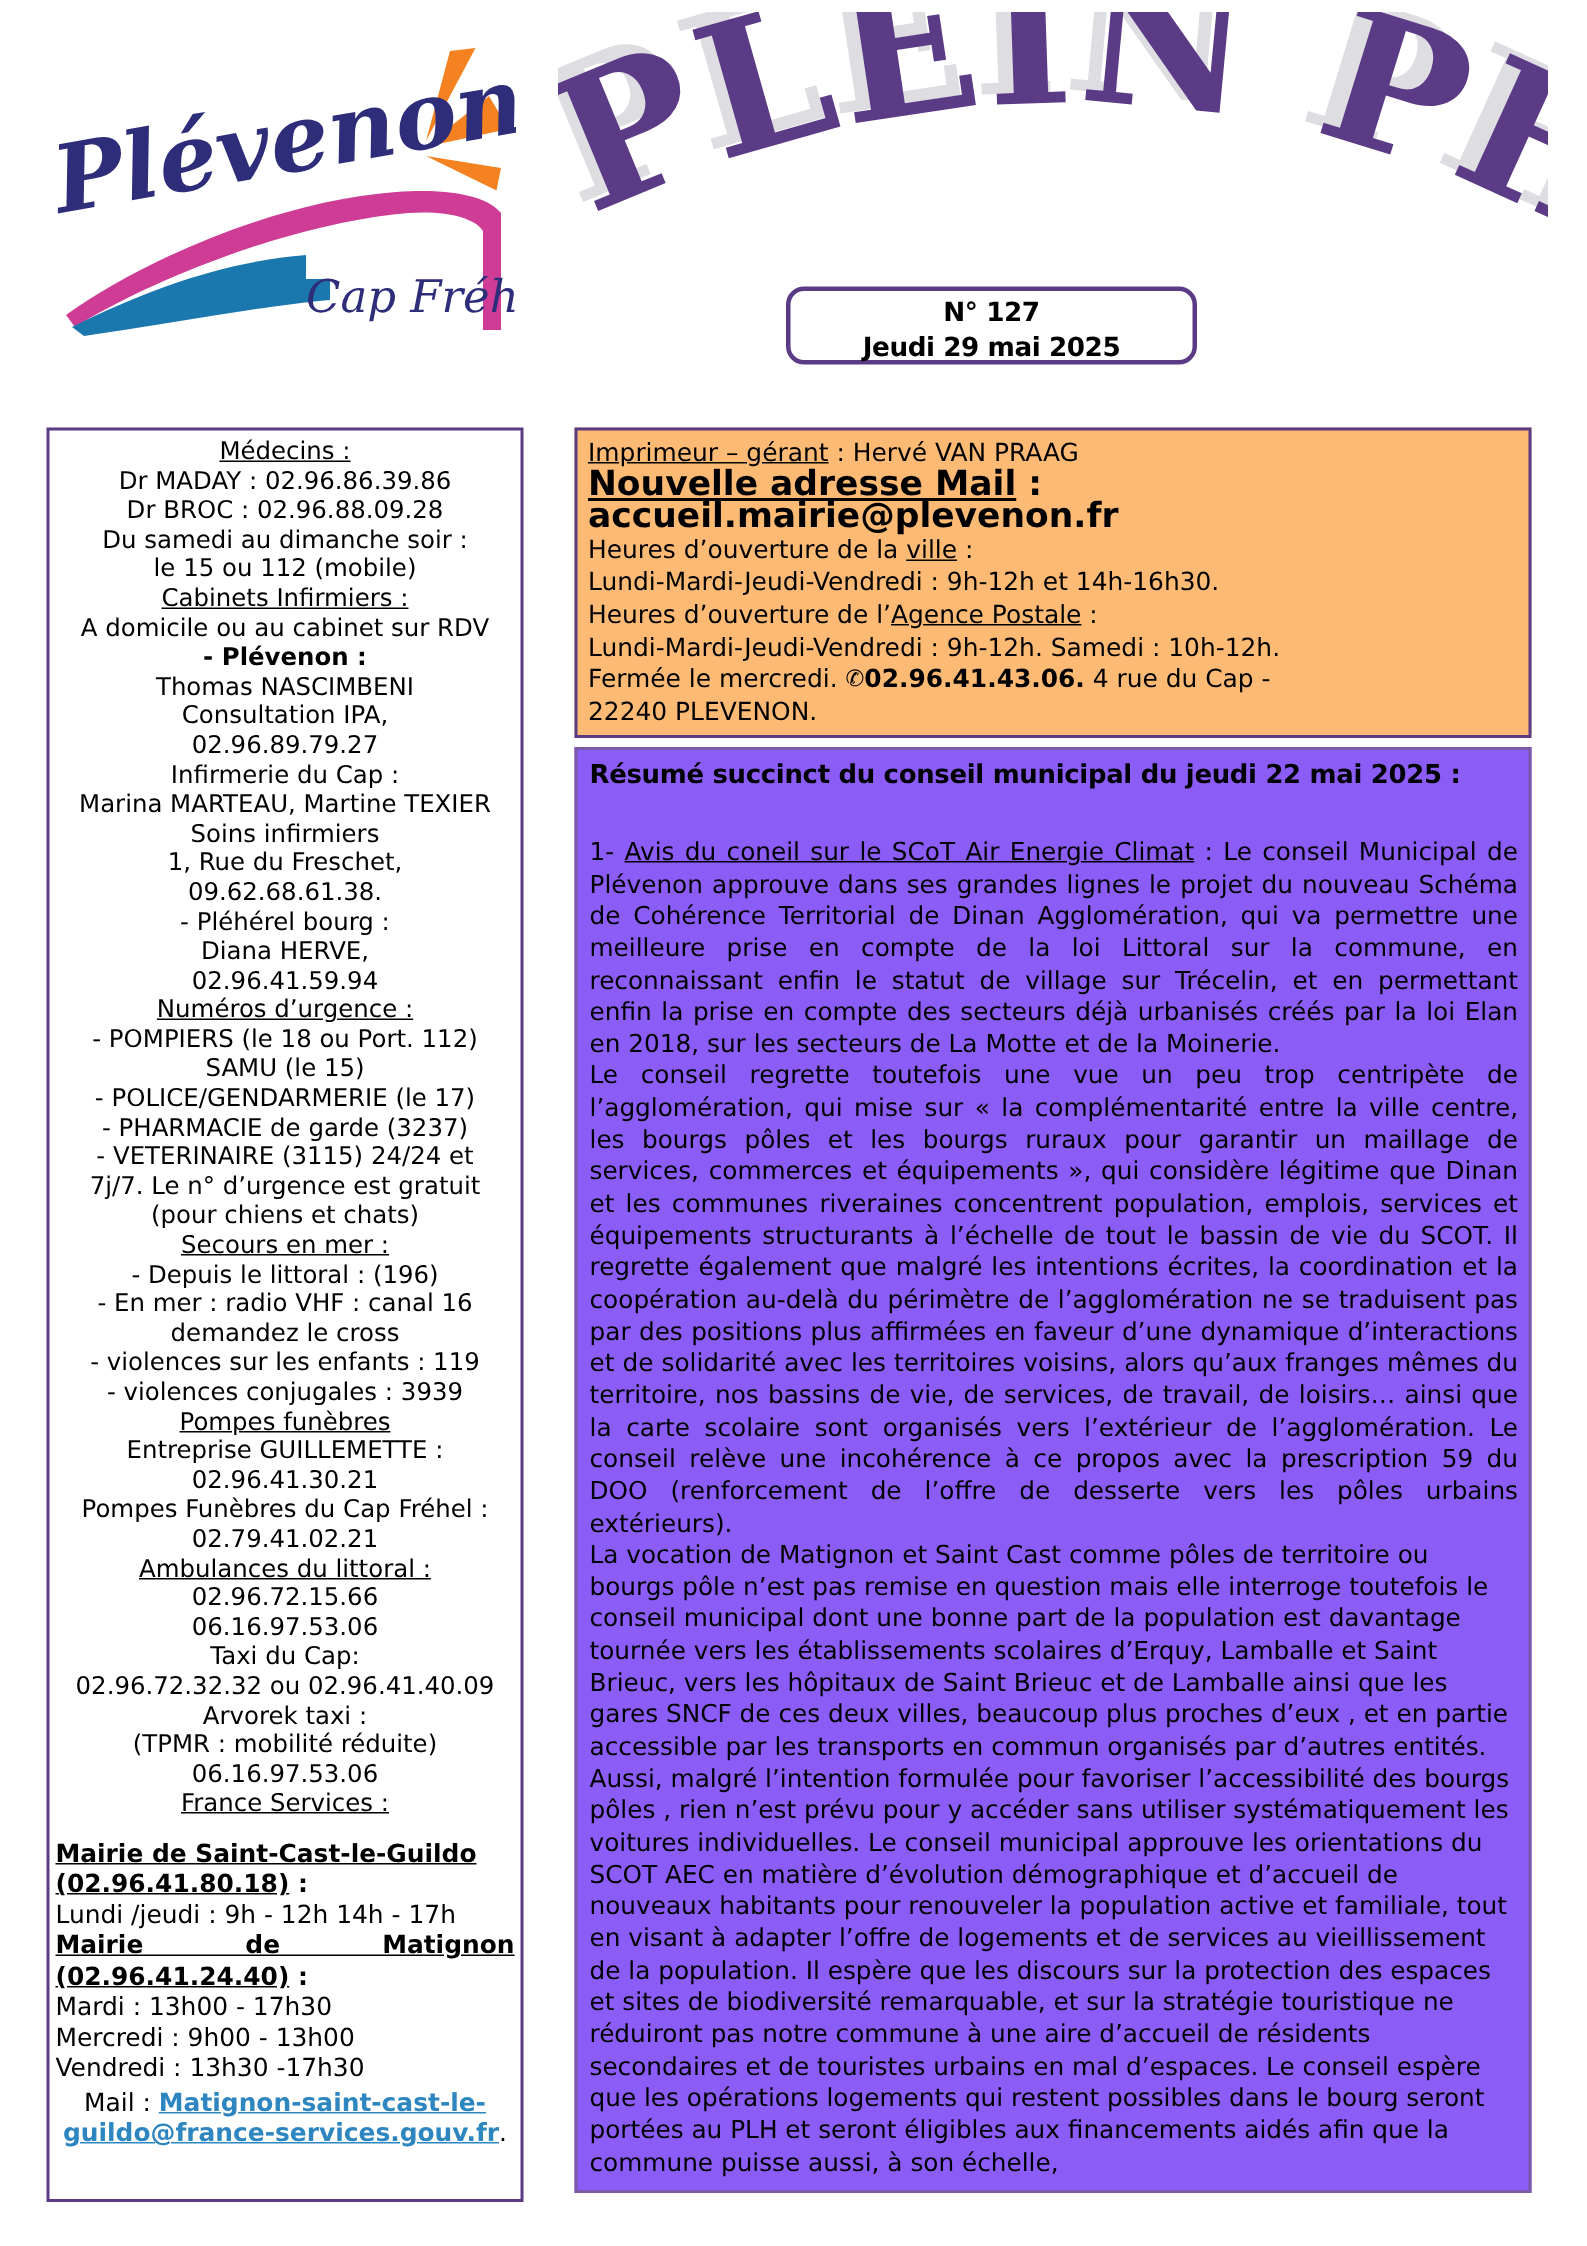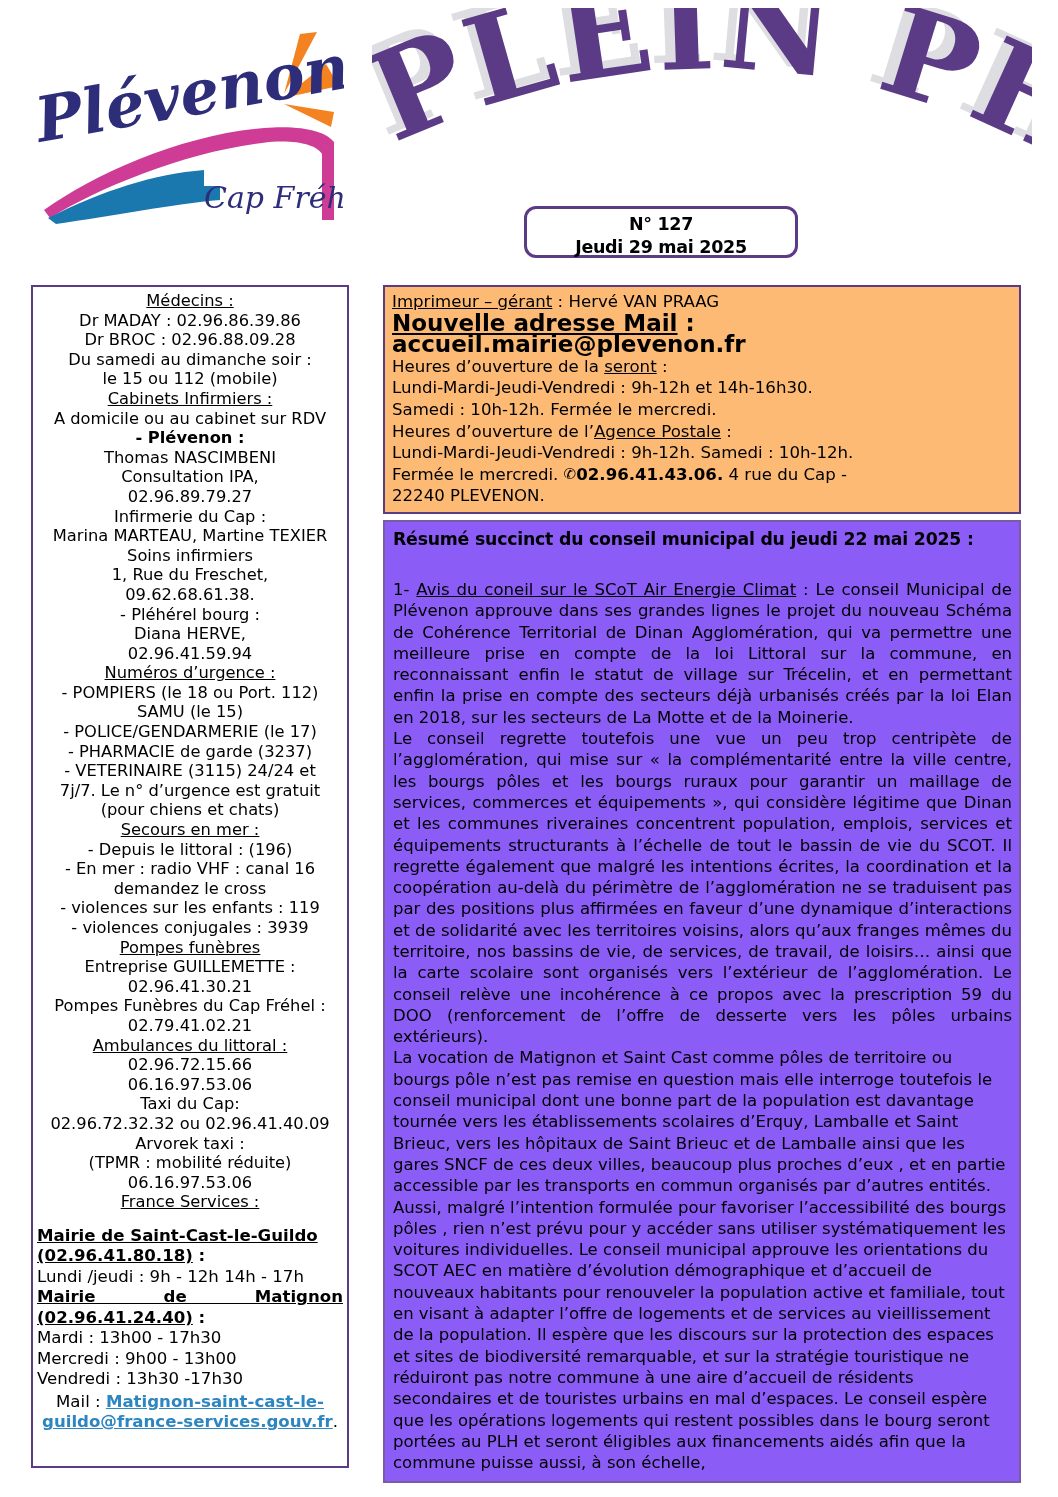--- a/index.html
+++ b/index.html
@@ -36,21 +36,21 @@
     left: 372px;
     top: 8px;
     width: 660px;
     height: 205px;
   }
   .title-wrap svg { display: block; }
 
   .issue-box {
     position: absolute;
     left: 524px;
-    top: 206px;
+    top: 191px;
     width: 274px;
     height: 52px;
     border: 3px solid #5B3A86;
     border-radius: 12px;
     background: #fff;
     text-align: center;
     font-family: "DejaVu Sans", sans-serif;
     font-weight: bold;
     font-size: 17.5px;
     line-height: 23px;
@@ -287,23 +287,22 @@
         </div>
       <div class="fs-norm mail-row" style="margin-top:2px;"><span>Mail : </span><span class="mail-link">Matignon-saint-cast-le-guildo@france-services.gouv.fr</span><span>.</span></div>
     </div>
   </div>
 
   <div class="right-col">
 
     <div class="info-box">
       <div><span class="u">Imprimeur – gérant</span><span> : Hervé VAN PRAAG</span></div>
       <div class="big"><span class="u">Nouvelle adresse Mail</span><span> : accueil.mairie@plevenon.fr</span></div>
-      <div><span>Heures d’ouverture de la </span><span class="u">seront</span><span> :</span></div>
+      <div><span>Heures d’ouverture de la </span><span class="u">ville</span><span> :</span></div>
       <div>Lundi-Mardi-Jeudi-Vendredi : 9h-12h et 14h-16h30.</div>
-      <div>Samedi : 10h-12h. Fermée le mercredi.</div>
       <div><span>Heures d’ouverture de l’</span><span class="u">Agence Postale</span><span> :</span></div>
       <div>Lundi-Mardi-Jeudi-Vendredi : 9h-12h. Samedi : 10h-12h.</div>
       <div><span>Fermée le mercredi. </span><span class="phone-ico">✆</span><span class="b">02.96.41.43.06.</span><span> 4 rue du Cap -</span></div>
       <div>22240 PLEVENON.</div>
     </div>
 
 
     <div class="article-box">
       <div class="art-title">Résumé succinct du conseil municipal du jeudi 22 mai 2025 :</div>
       <div class="art-body">

